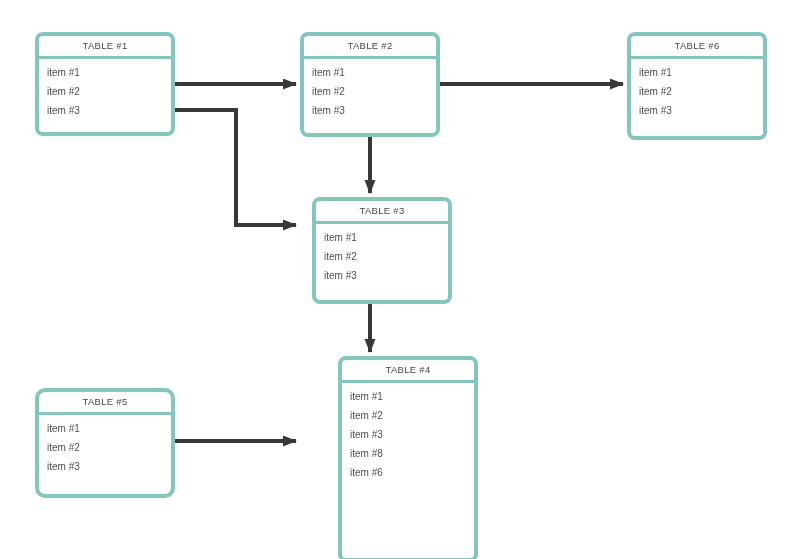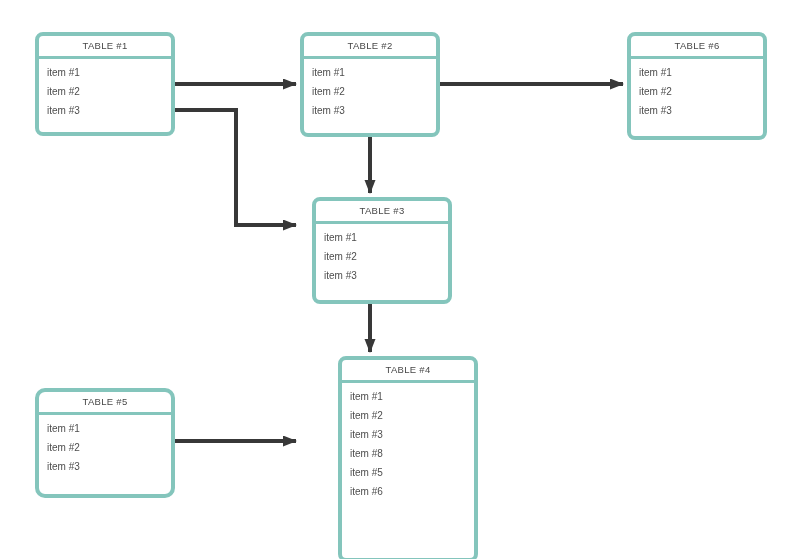--- a/index.html
+++ b/index.html
@@ -110,21 +110,20 @@
         <div class="table-item">item #3</div>
       </div>
     </div>
     <div class="table-node" style="left: 300px; top: 356px; width: 140px; height: 206px; margin-left: 38px;">
       <div class="table-header">TABLE #4</div>
       <div class="table-body">
         <div class="table-item">item #1</div>
         <div class="table-item">item #2</div>
         <div class="table-item">item #3</div>
         <div class="table-item">item #8</div>
-        <div class="table-item">item #5</div>
         <div class="table-item">item #6</div>
       </div>
     </div>
     <div class="table-node" style="left: 35px; top: 388px; width: 140px; height: 110px; border-radius: 10px;">
       <div class="table-header">TABLE #5</div>
       <div class="table-body">
         <div class="table-item">item #1</div>
         <div class="table-item">item #2</div>
         <div class="table-item">item #3</div>
       </div>

